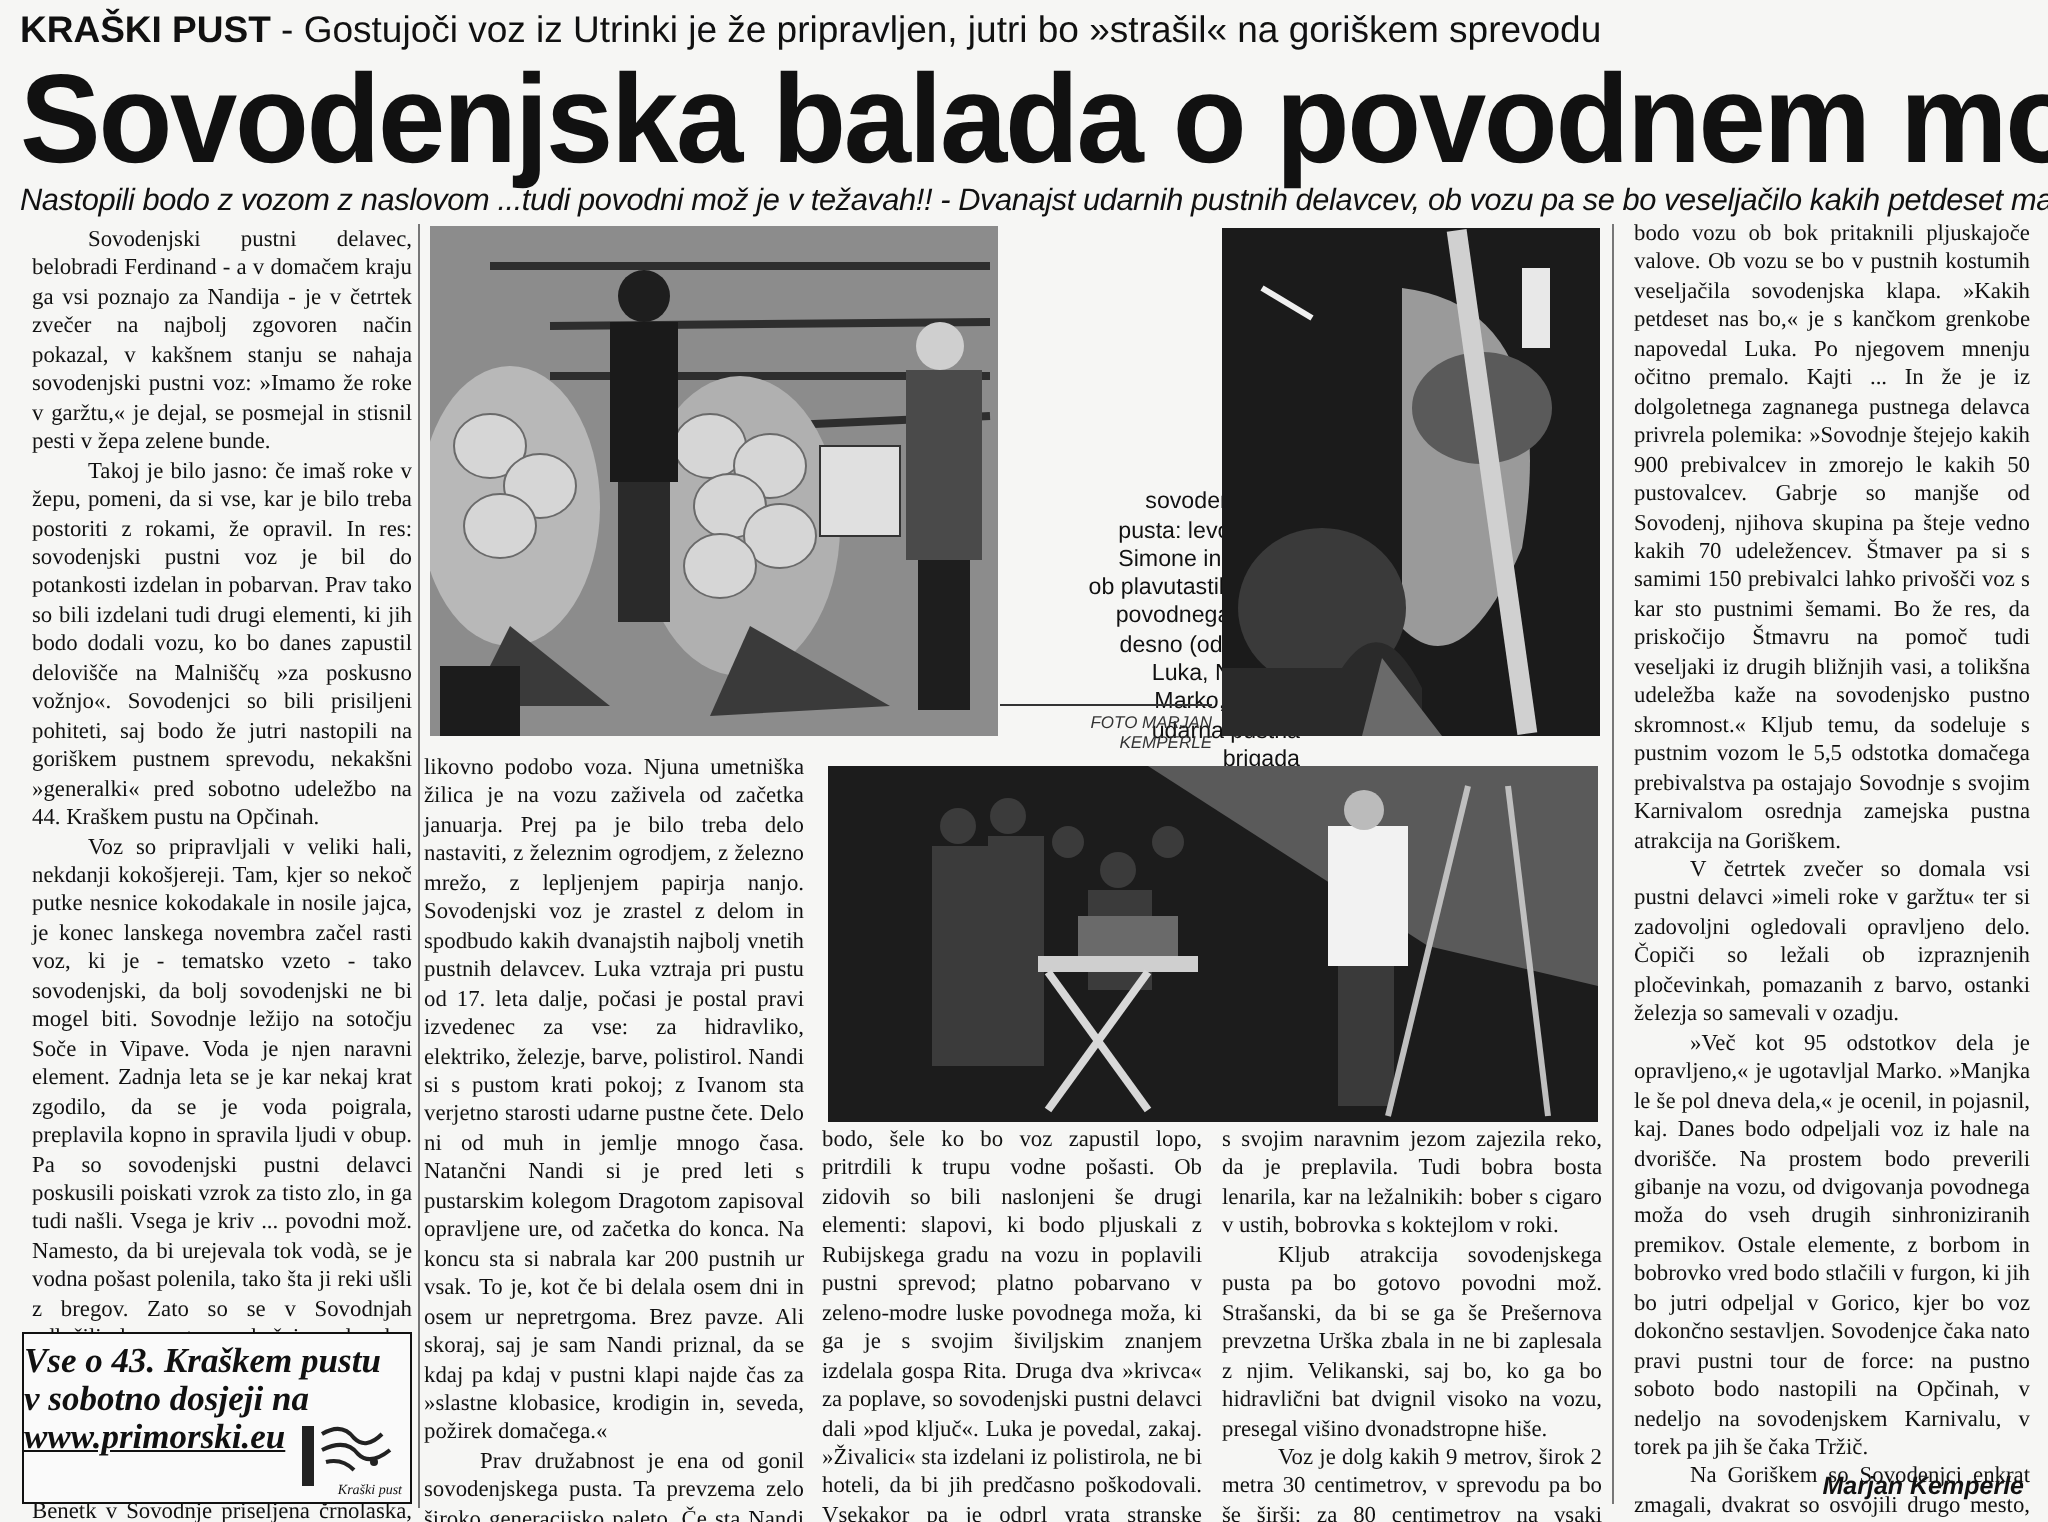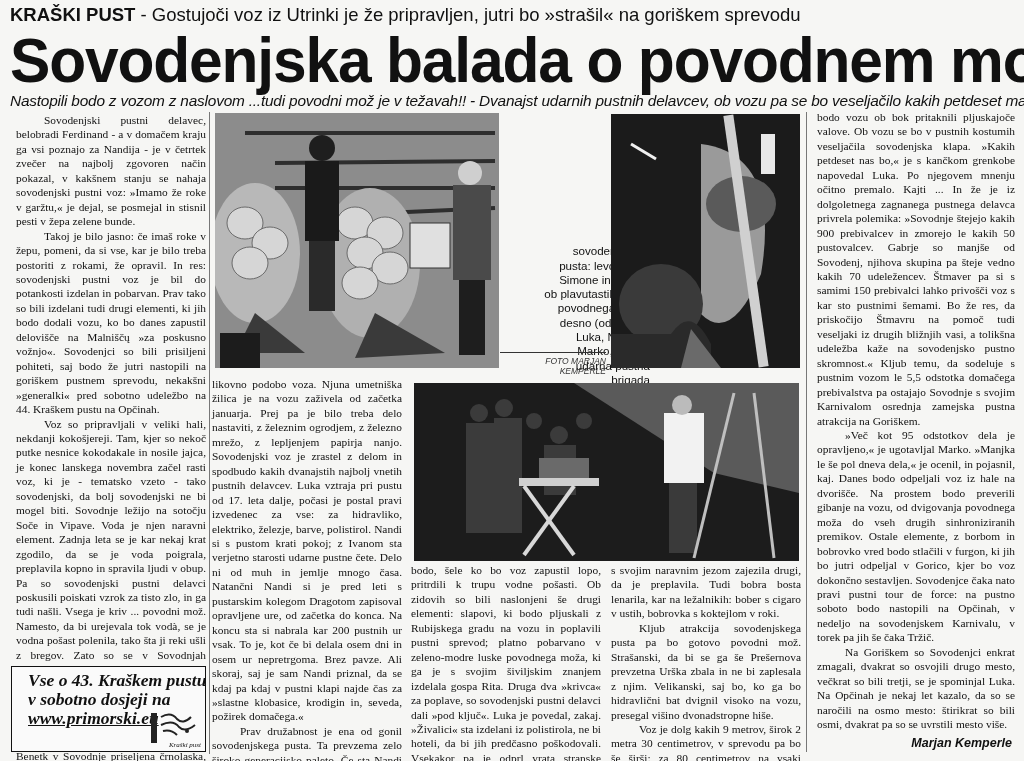--- a/index.html
+++ b/index.html
@@ -44,21 +44,21 @@
     font-family: "Liberation Sans", sans-serif; font-size: 11.6px; line-height: 14.3px; text-align: right; margin-left: 44px;
   }
   .caption-rule { position: absolute; left: 500px; top: 352px; width: 106px; height: 1px; background: #333; }
   .photo-credit {
     position: absolute; left: 500px; top: 356px; width: 106px;
     font-family: "Liberation Sans", sans-serif; font-style: italic; font-size: 8.5px; text-align: right; color: #333;
   }
 
   .promo {
     position: absolute; left: 11px; top: 666px; width: 195px; height: 86px;
-    border: 1.5px solid #111; padding: 4px 16px; background: #fafafa;
+    border: 1.5px solid #111; padding: 4px 0; background: #fafafa;
   }
   .promo .line { font-weight: 700; font-style: italic; font-size: 17.5px; line-height: 19px; white-space: nowrap; }
   .promo .url { text-decoration: underline; }
   .promo-logo { position: absolute; right: 6px; bottom: 4px; width: 52px; height: 38px; }
   .promo-logo-text { position: absolute; right: 4px; bottom: 2px; font-size: 7px; font-style: italic; }
 
   .byline {
     position: absolute; right: 12px; top: 736px;
     font-family: "Liberation Sans", sans-serif; font-style: italic; font-weight: 700; font-size: 12.5px;
   }
@@ -165,27 +165,28 @@
         <line x1="340" y1="10" x2="360" y2="175"></line>
     </g>
   </svg>
 </div>
 
 <div class="col col3">
   <p style="text-indent:0">bodo, šele ko bo voz zapustil lopo, pritrdili k trupu vodne pošasti. Ob zidovih so bili naslonjeni še drugi elementi: slapovi, ki bodo pljuskali z Rubijskega gradu na vozu in poplavili pustni sprevod; platno pobarvano v zeleno-modre luske povodnega moža, ki ga je s svojim šiviljskim znanjem izdelala gospa Rita. Druga dva »krivca« za poplave, so sovodenjski pustni delavci dali »pod ključ«. Luka je povedal, zakaj. »Živalici« sta izdelani iz polistirola, ne bi hoteli, da bi jih predčasno poškodovali. Vsekakor pa je odprl vrata stranske sobice in pokazal na velika temnorjava bobra, tista, ki sta</p>
 </div>
 
 <div class="col col4">
-  <p style="text-indent:0">s svojim naravnim jezom zajezila drugi, da je preplavila. Tudi bobra bosta lenarila, kar na ležalnikih: bober s cigaro v ustih, bobrovka s koktejlom v roki.</p>
+  <p style="text-indent:0">s svojim naravnim jezom zajezila reko, da je preplavila. Tudi bobra bosta lenarila, kar na ležalnikih: bober s cigaro v ustih, bobrovka s koktejlom v roki.</p>
   <p>Kljub atrakcija sovodenjskega pusta pa bo gotovo povodni mož. Strašanski, da bi se ga še Prešernova prevzetna Urška zbala in ne bi zaplesala z njim. Velikanski, saj bo, ko ga bo hidravlični bat dvignil visoko na vozu, presegal višino dvonadstropne hiše.</p>
   <p>Voz je dolg kakih 9 metrov, širok 2 metra 30 centimetrov, v sprevodu pa bo še širši: za 80 centimetrov na vsaki strani, saj</p>
 </div>
 
 <div class="col col5">
   <p style="text-indent:0">bodo vozu ob bok pritaknili pljuskajoče valove. Ob vozu se bo v pustnih kostumih veseljačila sovodenjska klapa. »Kakih petdeset nas bo,« je s kančkom grenkobe napovedal Luka. Po njegovem mnenju očitno premalo. Kajti ... In že je iz dolgoletnega zagnanega pustnega delavca privrela polemika: »Sovodnje štejejo kakih 900 prebivalcev in zmorejo le kakih 50 pustovalcev. Gabrje so manjše od Sovodenj, njihova skupina pa šteje vedno kakih 70 udeležencev. Štmaver pa si s samimi 150 prebivalci lahko privošči voz s kar sto pustnimi šemami. Bo že res, da priskočijo Štmavru na pomoč tudi veseljaki iz drugih bližnjih vasi, a tolikšna udeležba kaže na sovodenjsko pustno skromnost.« Kljub temu, da sodeluje s pustnim vozom le 5,5 odstotka domačega prebivalstva pa ostajajo Sovodnje s svojim Karnivalom osrednja zamejska pustna atrakcija na Goriškem.</p>
+  <p>V četrtek zvečer so domala vsi pustni delavci »imeli roke v garžtu« ter si zadovoljni ogledovali opravljeno delo. Čopiči so ležali ob izpraznjenih pločevinkah, pomazanih z barvo, ostanki železja so samevali v ozadju.</p>
   <p>»Več kot 95 odstotkov dela je opravljeno,« je ugotavljal Marko. »Manjka le še pol dneva dela,« je ocenil, in pojasnil, kaj. Danes bodo odpeljali voz iz hale na dvorišče. Na prostem bodo preverili gibanje na vozu, od dvigovanja povodnega moža do vseh drugih sinhroniziranih premikov. Ostale elemente, z borbom in bobrovko vred bodo stlačili v furgon, ki jih bo jutri odpeljal v Gorico, kjer bo voz dokončno sestavljen. Sovodenjce čaka nato pravi pustni tour de force: na pustno soboto bodo nastopili na Opčinah, v nedeljo na sovodenjskem Karnivalu, v torek pa jih še čaka Tržič.</p>
   <p>Na Goriškem so Sovodenjci enkrat zmagali, dvakrat so osvojili drugo mesto, večkrat so bili tretji, se je spominjal Luka. Na Opčinah je nekaj let kazalo, da so se naročili na osmo mesto: štirikrat so bili osmi, dvakrat pa so se uvrstili mesto više.</p>
 
 </div>
 
 <div class="promo">
   <div class="line">Vse o 43. Kraškem pustu</div>
   <div class="line">v sobotno dosjeji na</div>
   <div class="line url">www.primorski.eu</div>
   <svg class="promo-logo" viewBox="0 0 52 38">

